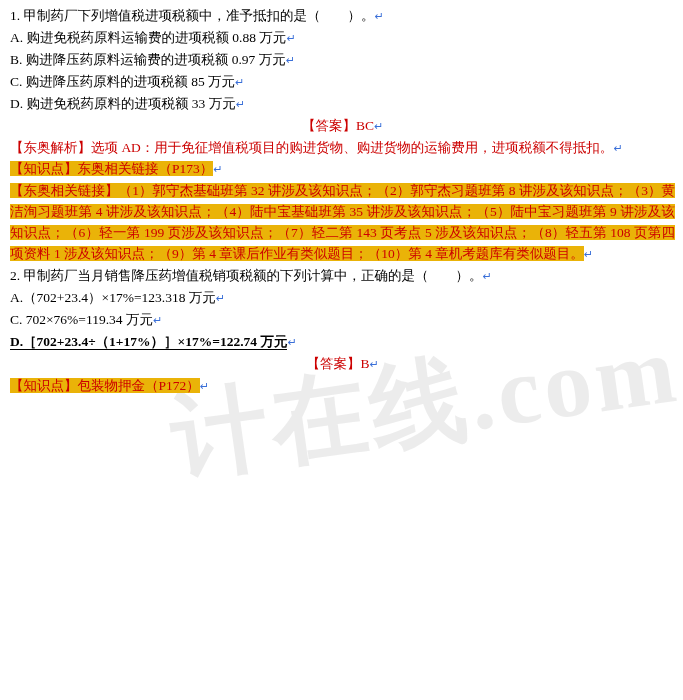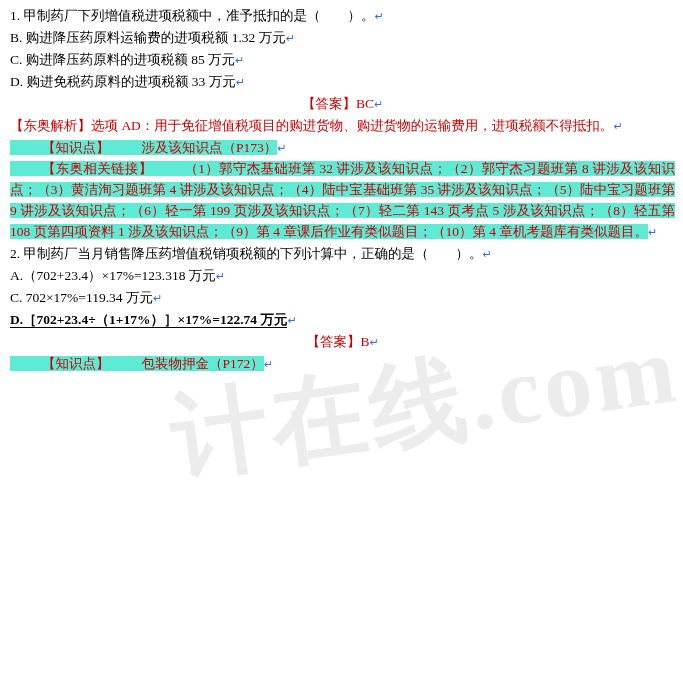--- a/index.html
+++ b/index.html
@@ -44,23 +44,22 @@
   }
   .red {
     color: #cc0000;
     text-align: center;
   }
   .tag {
     color: #cc0000;
     font-weight: normal;
   }
   .hl-green-red {
-    background: #5eead4;
+    background: #eab308;
     color: #cc0000;
-    padding-left: 32px;
   }
   .pilcrow {
     color: #3a6fd8;
     font-family: "Liberation Sans", sans-serif;
     font-size: 11px;
     vertical-align: baseline;
   }
   .para-just {
     text-align: justify;
     text-justify: inter-ideograph;
@@ -72,36 +71,37 @@
 </style>
 </head>
 <body>
 
 <div class="watermark">计在线.com</div>
 
 <div class="page">
 
   <p class="p"><span>1. 甲制药厂下列增值税进项税额中，准予抵扣的是（　　）。</span><span class="pilcrow">↵</span></p>
 
-  <p class="p"><span>B. 购进降压药原料运输费的进项税额 1.32 万元</span><span class="pilcrow">↵</span></p>
+  <p class="p"><span>A. 购进免税药原料运输费的进项税额 0.88 万元</span><span class="pilcrow">↵</span></p>
+  <p class="p"><span>B. 购进降压药原料运输费的进项税额 0.97 万元</span><span class="pilcrow">↵</span></p>
   <p class="p"><span>C. 购进降压药原料的进项税额 85 万元</span><span class="pilcrow">↵</span></p>
   <p class="p"><span>D. 购进免税药原料的进项税额 33 万元</span><span class="pilcrow">↵</span></p>
 
   <p class="p red"><span class="tag">【答案】</span><span>BC</span><span class="pilcrow">↵</span></p>
 
   <p class="p red para-just"><span class="tag">【东奥解析】</span><span>选项 AD：用于免征增值税项目的购进货物、购进货物的运输费用，进项税额不得抵扣。</span><span class="pilcrow">↵</span></p>
 
-  <p class="p"><span class="hl-green-red">【知识点】</span><span class="hl-green-red">涉及该知识点（P173）</span><span class="pilcrow">↵</span></p>
+  <p class="p"><span class="hl-green-red">【知识点】</span><span class="hl-green-red">东奥相关链接（P173）</span><span class="pilcrow">↵</span></p>
 
   <p class="p para-just"><span class="hl-green-red">【东奥相关链接】</span><span class="hl-green-red">（1）郭守杰基础班第 32 讲涉及该知识点；（2）郭守杰习题班第 8 讲涉及该知识点；（3）黄洁洵习题班第 4 讲涉及该知识点；（4）陆中宝基础班第 35 讲涉及该知识点；（5）陆中宝习题班第 9 讲涉及该知识点；（6）轻一第 199 页涉及该知识点；（7）轻二第 143 页考点 5 涉及该知识点；（8）轻五第 108 页第四项资料 1 涉及该知识点；（9）第 4 章课后作业有类似题目；（10）第 4 章机考题库有类似题目。</span><span class="pilcrow">↵</span></p>
 
   <p class="p"><span>2. 甲制药厂当月销售降压药增值税销项税额的下列计算中，正确的是（　　）。</span><span class="pilcrow">↵</span></p>
 
   <p class="p"><span>A.（702+23.4）×17%=123.318 万元</span><span class="pilcrow">↵</span></p>
-  <p class="p"><span>C. 702×17%=119.34 万元</span><span class="pilcrow">↵</span></p>
+  <p class="p"><span>C. 702×76%=119.34 万元</span><span class="pilcrow">↵</span></p>
   <p class="p"><span class="u-line">D.［702+23.4÷（1+17%）］×17%=122.74 万元</span><span class="pilcrow">↵</span></p>
 
   <p class="p red"><span class="tag">【答案】</span><span>B</span><span class="pilcrow">↵</span></p>
 
 
   <p class="p"><span class="hl-green-red">【知识点】</span><span class="hl-green-red">包装物押金（P172）</span><span class="pilcrow">↵</span></p>
 
 
 </div>
 

